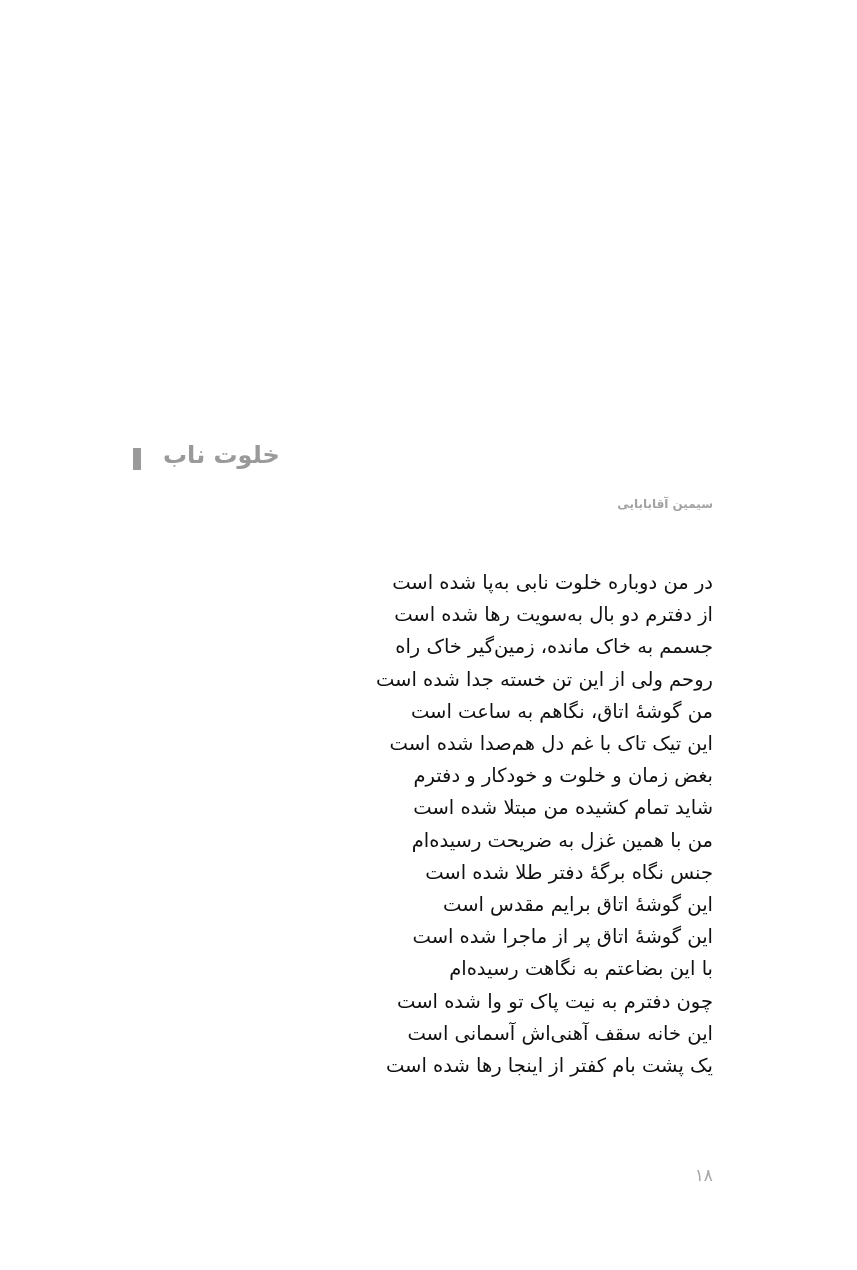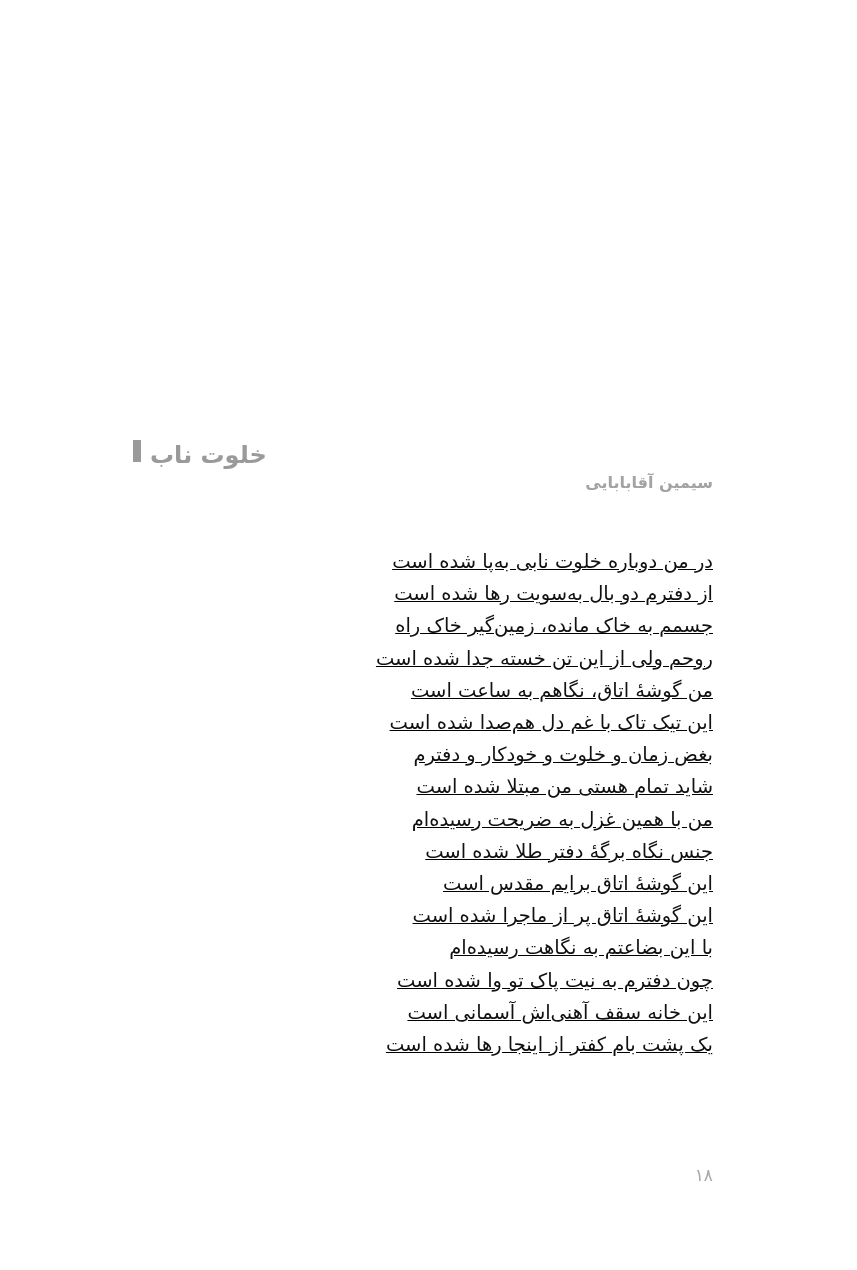--- a/index.html
+++ b/index.html
@@ -35,23 +35,23 @@
 
   
   .poem-header {
     margin: 0;
     padding: 0;
   }
 
   .title-row {
     display: flex;
     flex-direction: row-reverse;
-    align-items: flex-start;
+    align-items: flex-end;
     justify-content: flex-start;
-    gap: 9px;
+    gap: 22px;
     height: 30px;
   }
 
   .title-marker {
     display: block;
     width: 8px;
     height: 22px;
     background: #9a9a9a;
     flex: 0 0 auto;
   }
@@ -59,33 +59,32 @@
   .poem-title {
     font-size: 24px;
     font-weight: bold;
     color: #9a9a9a;
     line-height: 30px;
     letter-spacing: 0.5px;
     white-space: nowrap;
   }
 
   .poem-author {
-    font-size: 16px;
+    font-size: 12px;
     font-weight: bold;
     color: #a3a3a3;
     line-height: 26px;
-    margin-top: 0;
+    margin-top: 21px;
     margin-right: 0;
     white-space: nowrap;
   }
 
   
   .verse-body {
     margin-top: 50px;
-    text-decoration: underline;
   }
 
   .verse-line {
     font-size: 19.5px;
     color: #111111;
     line-height: 32.2px;
     white-space: nowrap;
     font-weight: normal;
   }
 
@@ -116,21 +115,21 @@
     </div>
 
     <div class="verse-body">
         <div class="verse-line">در من دوباره خلوت نابی به‌پا شده است</div>
         <div class="verse-line">از دفترم دو بال به‌سویت رها شده است</div>
         <div class="verse-line">جسمم به خاک مانده، زمین‌گیر خاک راه</div>
         <div class="verse-line">روحم ولی از این تن خسته جدا شده است</div>
         <div class="verse-line">من گوشهٔ اتاق، نگاهم به ساعت است</div>
         <div class="verse-line">این تیک تاک با غم دل هم‌صدا شده است</div>
         <div class="verse-line">بغض زمان و خلوت و خودکار و دفترم</div>
-        <div class="verse-line">شاید تمام هستی من مبتلا شده است</div>
+        <div class="verse-line">شاید تمام کشیده من مبتلا شده است</div>
         <div class="verse-line">من با همین غزل به ضریحت رسیده‌ام</div>
         <div class="verse-line">جنس نگاه برگهٔ دفتر طلا شده است</div>
         <div class="verse-line">این گوشهٔ اتاق برایم مقدس است</div>
         <div class="verse-line">این گوشهٔ اتاق پر از ماجرا شده است</div>
         <div class="verse-line">با این بضاعتم به نگاهت رسیده‌ام</div>
         <div class="verse-line">چون دفترم به نیت پاک تو وا شده است</div>
         <div class="verse-line">این خانه سقف آهنی‌اش آسمانی است</div>
         <div class="verse-line">یک پشت بام کفتر از اینجا رها شده است</div>
       </div>
 

